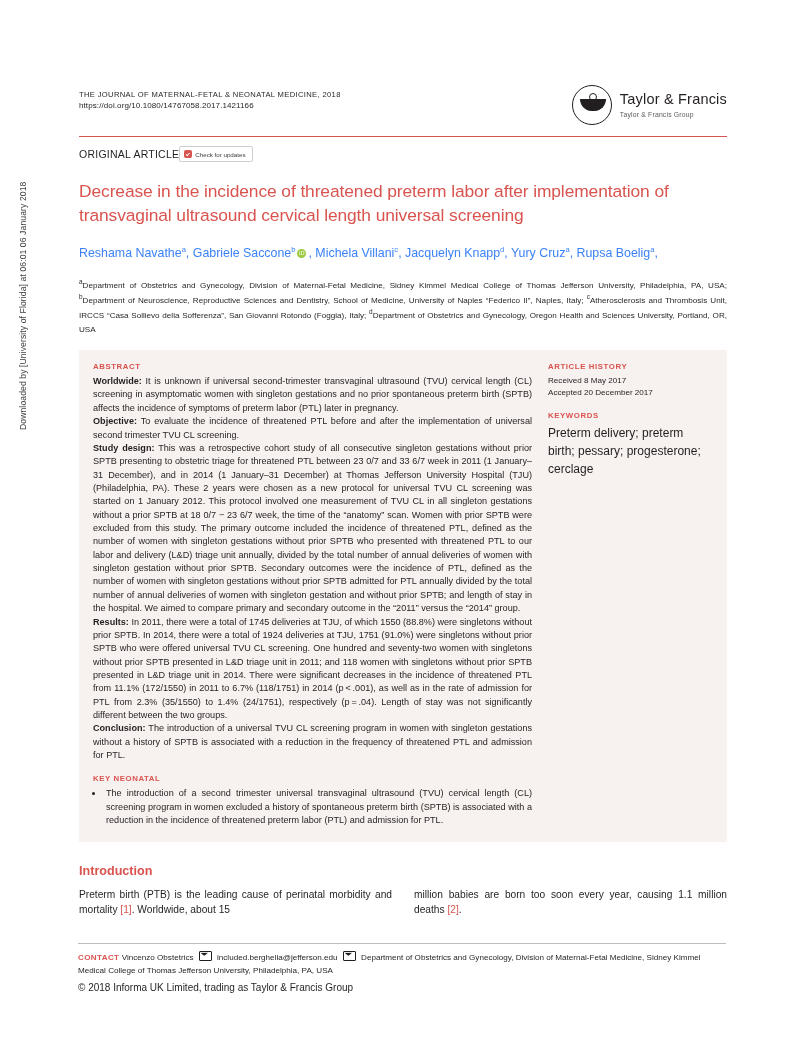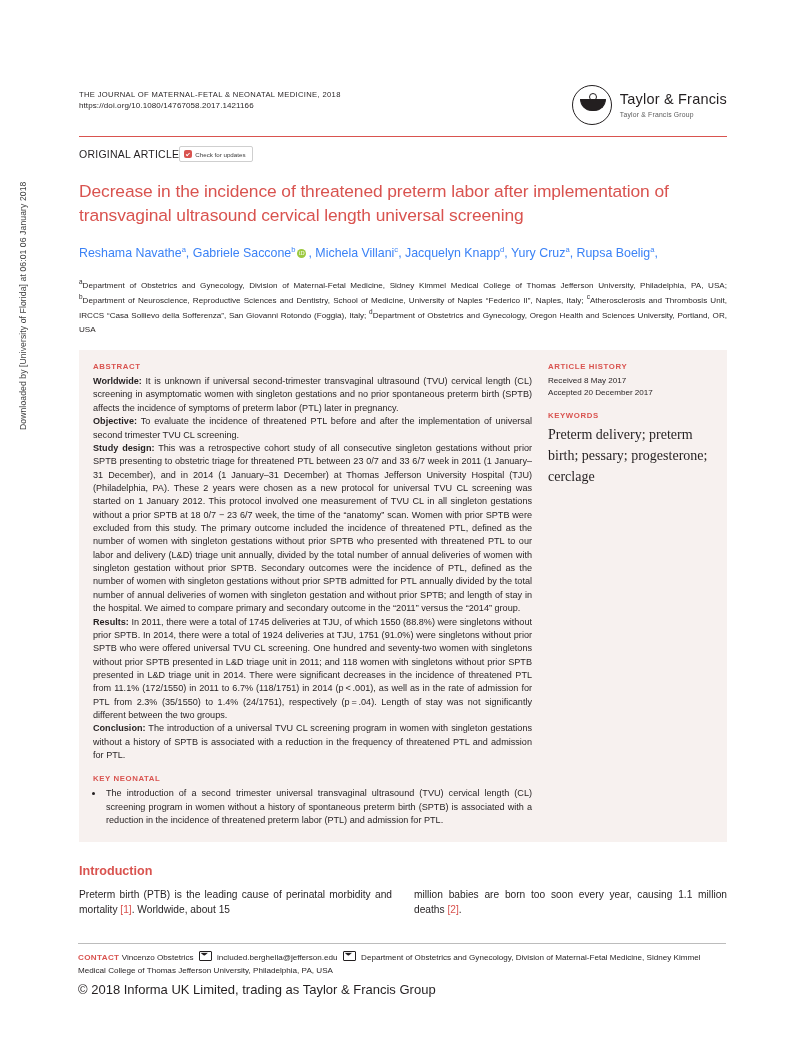--- a/index.html
+++ b/index.html
@@ -230,24 +230,23 @@
   .abs-body b { font-weight: bold; }
   .abs-body p { margin: 0 0 0 0; }
 
   .hist-item {
     font-size: 8.1px;
     line-height: 1.5;
     color: #231f20;
   }
   .kw-block { margin-top: 12px; }
   .kw-body {
-    font-size: 14px;
+    font-size: 12px;
     line-height: 1.5;
     color: #231f20;
-    font-family: Liberation Serif, serif;
   }
 
   .keymsg { margin-top: 12px; }
   .keymsg ul {
     margin: 0;
     padding-left: 11px;
     font-size: 9.1px;
     line-height: 1.47;
     text-align: justify;
   }
@@ -309,21 +308,21 @@
     border-left: 1px solid #231f20;
     border-right: 1px solid #231f20;
     transform: skewX(0deg);
     border-bottom: 1px solid #231f20;
     transform: rotate(0deg) scaleY(.8);
     clip-path: polygon(0 0, 100% 0, 50% 100%);
     background: #231f20;
     border: none;
   }
   .copyright {
-    font-size: 13px;
+    font-size: 10px;
     color: #231f20;
     margin-top: 5px;
   }
   .mail-link { color: #231f20; }
 </style>
 </head>
 <body>
 
 <div class="page">
 
@@ -370,21 +369,21 @@
           <p><b>Worldwide:</b><span> It is unknown if universal second-trimester transvaginal ultrasound (TVU) cervical length (CL) screening in asymptomatic women with singleton gestations and no prior spontaneous preterm birth (SPTB) affects the incidence of symptoms of preterm labor (PTL) later in pregnancy.</span><br>
           <b>Objective:</b><span> To evaluate the incidence of threatened PTL before and after the implementation of universal second trimester TVU CL screening.</span><br>
           <b>Study design:</b><span> This was a retrospective cohort study of all consecutive singleton gestations without prior SPTB presenting to obstetric triage for threatened PTL between 23 0/7 and 33 6/7 week in 2011 (1 January–31 December), and in 2014 (1 January–31 December) at Thomas Jefferson University Hospital (TJU) (Philadelphia, PA). These 2 years were chosen as a new protocol for universal TVU CL screening was started on 1 January 2012. This protocol involved one measurement of TVU CL in all singleton gestations without a prior SPTB at 18 0/7 − 23 6/7 week, the time of the “anatomy” scan. Women with prior SPTB were excluded from this study. The primary outcome included the incidence of threatened PTL, defined as the number of women with singleton gestations without prior SPTB who presented with threatened PTL to our labor and delivery (L&amp;D) triage unit annually, divided by the total number of annual deliveries of women with singleton gestation without prior SPTB. Secondary outcomes were the incidence of PTL, defined as the number of women with singleton gestations without prior SPTB admitted for PTL annually divided by the total number of annual deliveries of women with singleton gestation and without prior SPTB; and length of stay in the hospital. We aimed to compare primary and secondary outcome in the “2011” versus the “2014” group.</span><br>
           <b>Results:</b><span> In 2011, there were a total of 1745 deliveries at TJU, of which 1550 (88.8%) were singletons without prior SPTB. In 2014, there were a total of 1924 deliveries at TJU, 1751 (91.0%) were singletons without prior SPTB who were offered universal TVU CL screening. One hundred and seventy-two women with singletons without prior SPTB presented in L&amp;D triage unit in 2011; and 118 women with singletons without prior SPTB presented in L&amp;D triage unit in 2014. There were significant decreases in the incidence of threatened PTL from 11.1% (172/1550) in 2011 to 6.7% (118/1751) in 2014 (p &lt; .001), as well as in the rate of admission for PTL from 2.3% (35/1550) to 1.4% (24/1751), respectively (p = .04). Length of stay was not significantly different between the two groups.</span><br>
           <b>Conclusion:</b><span> The introduction of a universal TVU CL screening program in women with singleton gestations without a history of SPTB is associated with a reduction in the frequency of threatened PTL and admission for PTL.</span></p>
         </div>
 
         <div class="keymsg">
           <div class="sec-head">KEY NEONATAL</div>
           <ul>
-            <li>The introduction of a second trimester universal transvaginal ultrasound (TVU) cervical length (CL) screening program in women without a history of spontaneous preterm birth (SPTB) is associated with a reduction in the incidence of threatened preterm labor (PTL) and admission for PTL.</li>
+            <li>The introduction of a second trimester universal transvaginal ultrasound (TVU) cervical length (CL) screening program in women excluded a history of spontaneous preterm birth (SPTB) is associated with a reduction in the incidence of threatened preterm labor (PTL) and admission for PTL.</li>
           </ul>
         </div>
       </div>
 
       <div class="abs-right">
         <div class="sec-head">ARTICLE HISTORY</div>
         <div class="hist-item">Received 8 May 2017</div>
         <div class="hist-item">Accepted 20 December 2017</div>
 
         <div class="kw-block">

